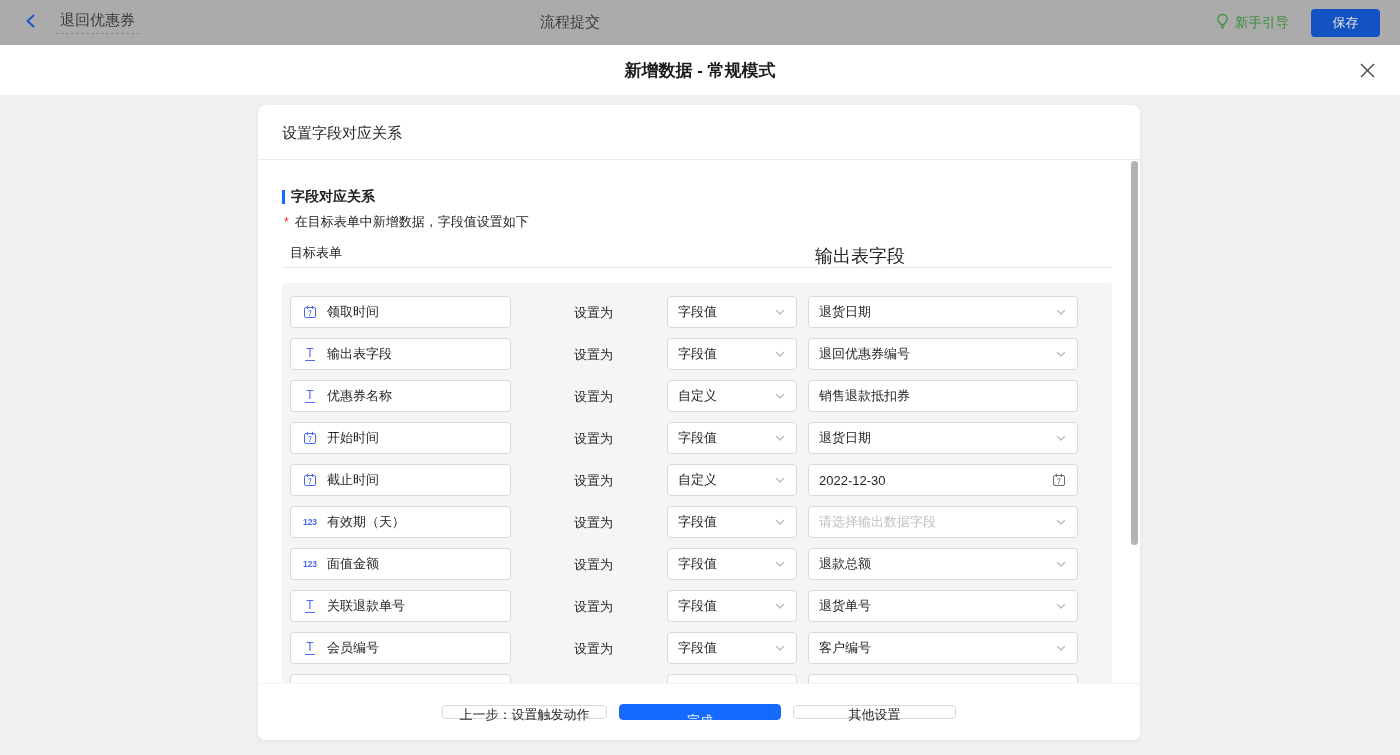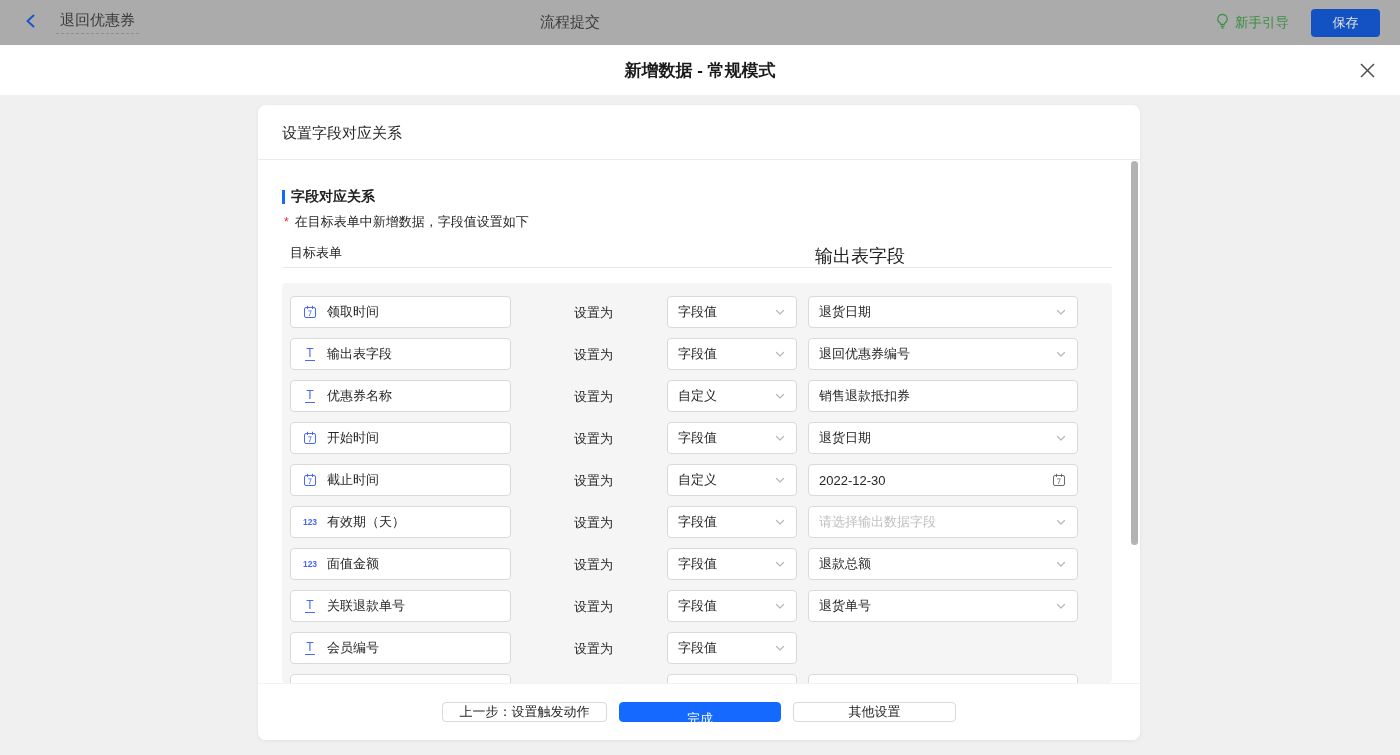--- a/index.html
+++ b/index.html
@@ -70,21 +70,21 @@
   .out-box { left:526px; width:270px; }
   .selectbox .lbl { flex:1 1 auto; white-space:nowrap; overflow:hidden; }
   .selectbox .lbl.placeholder { color:#bfbfbf; }
   .selectbox .suffix { flex:none; display:flex; align-items:center; }
   .row.partial .fbox, .row.partial .selectbox { box-shadow:none; }
 
   
   .card-footer { position:absolute; left:0; top:578px; width:882px; height:57px;
     background:#fff; border-top:1px solid #f2f2f2; border-radius:0 0 8px 8px;
     display:flex; align-items:center; justify-content:center; gap:12px; }
-  .btn { height:20px; border-radius:4px; font-size:13px; cursor:pointer;
+  .btn { height:14px; border-radius:4px; font-size:13px; cursor:pointer;
     font-family:inherit; border:1px solid #d9d9d9; background:#fff; color:#262626;
     padding:0 18px; }
   .btn-prev { width:165px; padding:0; }
   .btn-done { width:162px; background:#1669ff; border-color:#1669ff; color:#fff; padding:7px; }
   .btn-other { width:163px; padding:0; }
 
   .scroll-thumb { position:absolute; right:2px; top:56px; width:7px; height:384px;
     background:#b3b3b3; border-radius:4px; }
 </style>
 </head>
@@ -368,20 +368,28 @@
         </div>
         <span class="action">设置为</span>
         <div class="selectbox type-select">
           <span class="lbl">字段值</span>
           <span class="suffix">
             <svg width="12" height="12" viewBox="0 0 12 12">
               <polyline points="2.5,4.5 6,8 9.5,4.5" fill="none" stroke="#b8b8b8" stroke-width="1.2" stroke-linecap="round" stroke-linejoin="round"></polyline>
             </svg>
           </span>
         </div>
+        <div class="selectbox out-box">
+          <span class="lbl">客户编号</span>
+          <span class="suffix">
+            <svg width="12" height="12" viewBox="0 0 12 12">
+              <polyline points="2.5,4.5 6,8 9.5,4.5" fill="none" stroke="#b8b8b8" stroke-width="1.2" stroke-linecap="round" stroke-linejoin="round"></polyline>
+            </svg>
+          </span>
+        </div>
       </div>
       <div class="row partial">
         <div class="fbox"></div>
         <div class="selectbox type-select"></div>
         <div class="selectbox out-box"></div>
       </div>
     </div>
 
   <div class="card-footer">
     <button class="btn btn-prev">上一步：设置触发动作</button>

